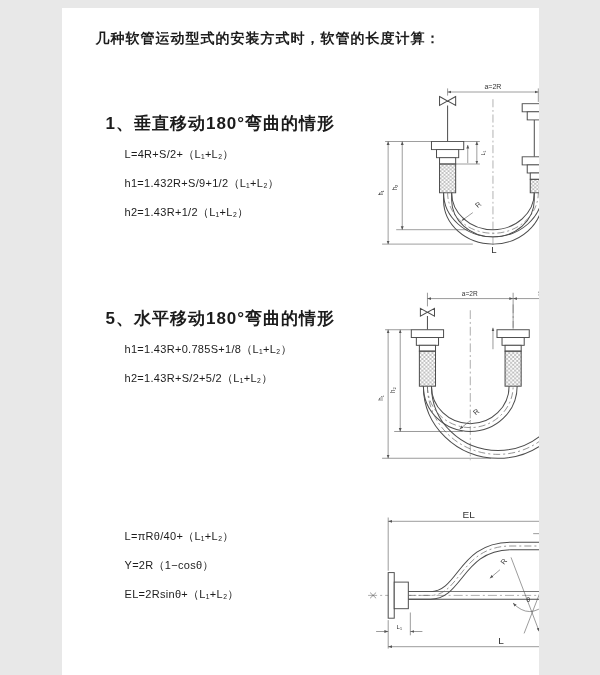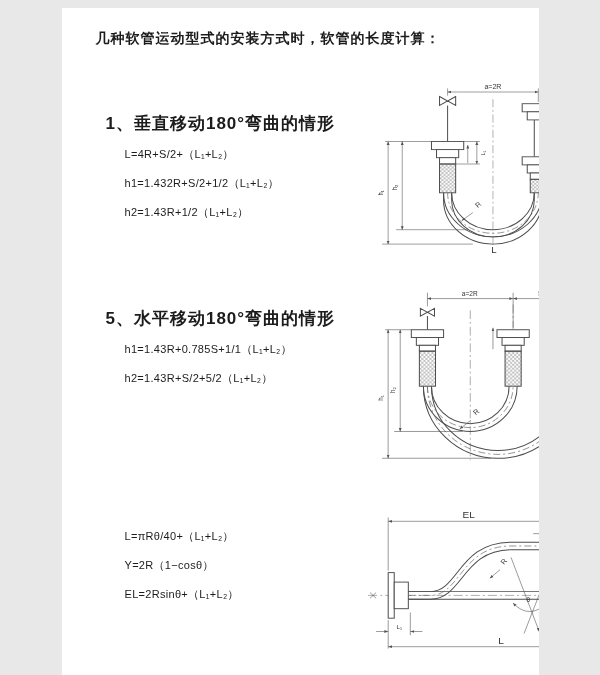--- a/index.html
+++ b/index.html
@@ -28,21 +28,21 @@
 </head>
 <body>
 
 <div class="page">
 
   <div class="title">几种软管运动型式的安装方式时，软管的长度计算：</div>
 
   <div class="sec" style="top:104px">
     <div class="sec-h">1、垂直移动180°弯曲的情形</div>
     <div class="fml">L=4R+S/2+（L₁+L₂）</div>
-    <div class="fml">h1=1.432R+S/2+1/2（L₁+L₂）</div>
+    <div class="fml">h1=1.432R+S/9+1/2（L₁+L₂）</div>
     <div class="fml">h2=1.43R+1/2（L₁+L₂）</div>
   </div>
 
   <svg class="dgm" style="left:310px; top:66px" width="252" height="180" viewBox="0 0 250 200" preserveAspectRatio="none">
     <defs>
       <pattern id="hzA" width="4" height="4" patternUnits="userSpaceOnUse">
         <path d="M0,4 L4,0 M0,0 L4,4" stroke="#808080" stroke-width="0.5"></path>
       </pattern>
       <marker id="arA" viewBox="0 0 10 10" refX="9" refY="5" markerWidth="7" markerHeight="7" orient="auto-start-reverse">
         <path d="M0,1.5 L9,5 L0,8.5 z" fill="#555"></path>
@@ -114,21 +114,21 @@
     <text x="25" y="126" font-size="6.5" transform="rotate(-90 25 126)" text-anchor="middle">h₂</text>
 
     <text x="105" y="149" font-size="7.5" transform="rotate(-40 105 149)">R</text>
     <line class="dim" x1="100" y1="154" x2="89" y2="163" marker-end="url(#arA)"></line>
 
     <text x="121" y="199" font-size="9.5" text-anchor="middle">L</text>
   </svg>
 
   <div class="sec" style="top:299px">
     <div class="sec-h">5、水平移动180°弯曲的情形</div>
-    <div class="fml">h1=1.43R+0.785S+1/1（L₁+L₂）</div>
+    <div class="fml">h1=1.43R+0.785S+1/8（L₁+L₂）</div>
     <div class="fml">h2=1.43R+S/2+5/2（L₁+L₂）</div>
   </div>
 
   <svg class="dgm" style="left:310px; top:275px" width="252" height="185" viewBox="0 0 250 190" preserveAspectRatio="none">
     <defs>
       <pattern id="hzB" width="4" height="4" patternUnits="userSpaceOnUse">
         <path d="M0,4 L4,0 M0,0 L4,4" stroke="#808080" stroke-width="0.5"></path>
       </pattern>
       <marker id="arB" viewBox="0 0 10 10" refX="9" refY="5" markerWidth="7" markerHeight="7" orient="auto-start-reverse">
         <path d="M0,1.5 L9,5 L0,8.5 z" fill="#555"></path>

